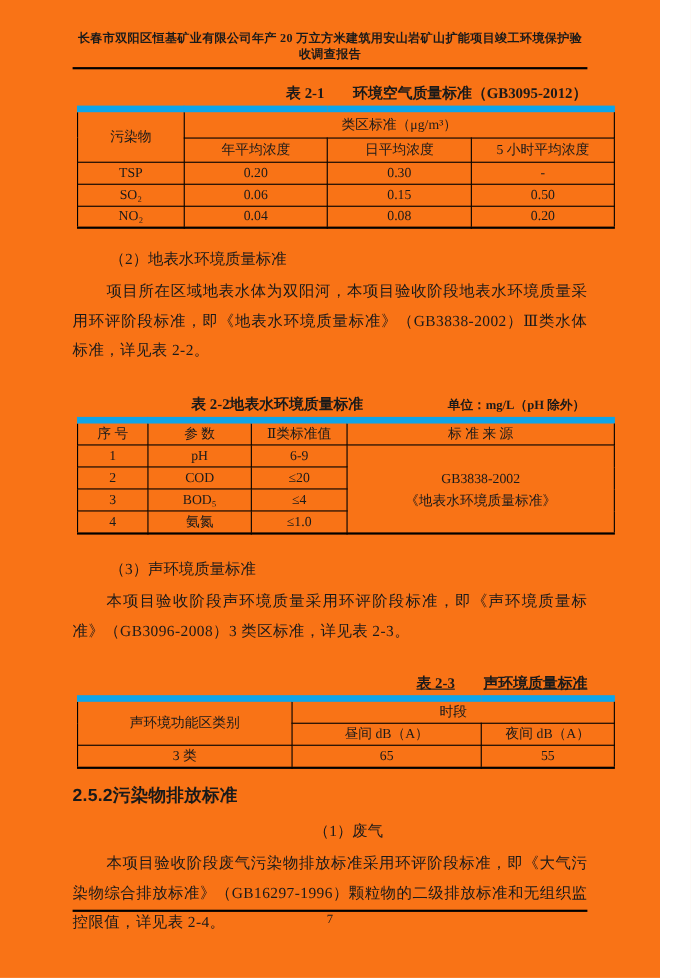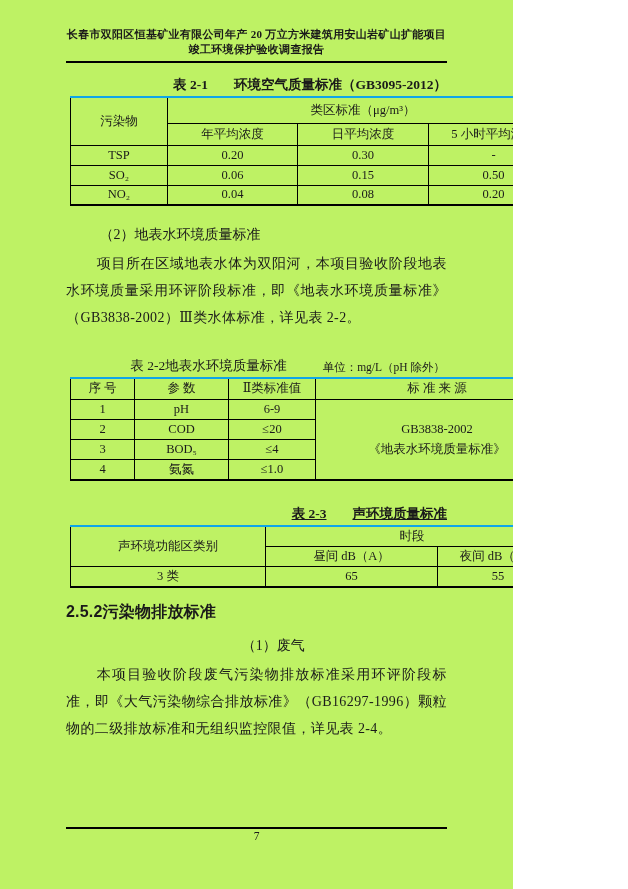--- a/index.html
+++ b/index.html
@@ -4,22 +4,22 @@
 <style>
   * { margin: 0; padding: 0; box-sizing: border-box; }
   html, body { background: #ffffff; }
   body {
     width: 628px; height: 889px;
     font-family: "Liberation Serif", "DejaVu Serif", serif;
     color: #1a1a1a;
   }
   .page {
     position: relative;
-    width: 513px; height: 889px;
-    background: #bef264;
+    width: 600px; height: 889px;
+    background: #f97316;
     overflow: hidden;
   }
   .content { padding: 0 66px; }
 
   
   .doc-header {
     margin-top: 27px;
     padding-bottom: 4px;
     border-bottom: 2px solid #000;
     text-align: center;
@@ -34,35 +34,35 @@
     font-weight: bold;
     font-size: 13.5px;
     height: 18px; line-height: 18px;
   }
   .caption .cap-label { margin-right: 26px; }
   .caption1 { margin-top: 13px; }
   .caption-row2 { position: relative; margin-top: 26px; height: 18px; }
   .caption-row2 .cap-center {
     position: absolute; left: 0; right: 0; text-align: center;
     transform: translateX(-48px);
-    font-weight: normal; font-size: 13.5px; line-height: 18px;
+    font-weight: bold; font-size: 13.5px; line-height: 18px;
   }
   .caption-row2 .unit {
     position: absolute; right: 2px; bottom: 0;
-    font-weight: normal; font-size: 11.5px; line-height: 16px;
+    font-weight: bold; font-size: 11.5px; line-height: 16px;
   }
   .caption3 { margin-top: 24px; text-decoration: underline; }
 
   
   table {
     width: 488px;
     margin: 2px 4px 0 4px;
     border-collapse: collapse;
     table-layout: fixed;
-    border-top: 2px solid #0ea5e9;
+    border-top: 6px solid #0ea5e9;
     border-bottom: 2px solid #000;
     font-size: 12.5px;
   }
   td {
     border: 1px solid #000;
     text-align: center;
     vertical-align: middle;
     padding: 1px 2px;
   }
   .t1 .rh1 td { height: 26px; }
@@ -224,20 +224,22 @@
         </tr>
         <tr class="rd">
           <td>4</td>
           <td>氨氮</td>
           <td>≤1.0</td>
         </tr>
       </tbody>
     </table>
 
     <div class="s3">
+      <div class="para-head">（3）声环境质量标准</div>
+      <div class="para-body">本项目验收阶段声环境质量采用环评阶段标准，即《声环境质量标准》（GB3096-2008）3 类区标准，详见表 2-3。</div>
     </div>
 
     <div class="caption caption3">
       <span class="cap-label">表 2-3</span><span>声环境质量标准</span>
     </div>
 
     <table class="t3">
       <colgroup>
           <col style="width:195px">
           <col style="width:172px">

